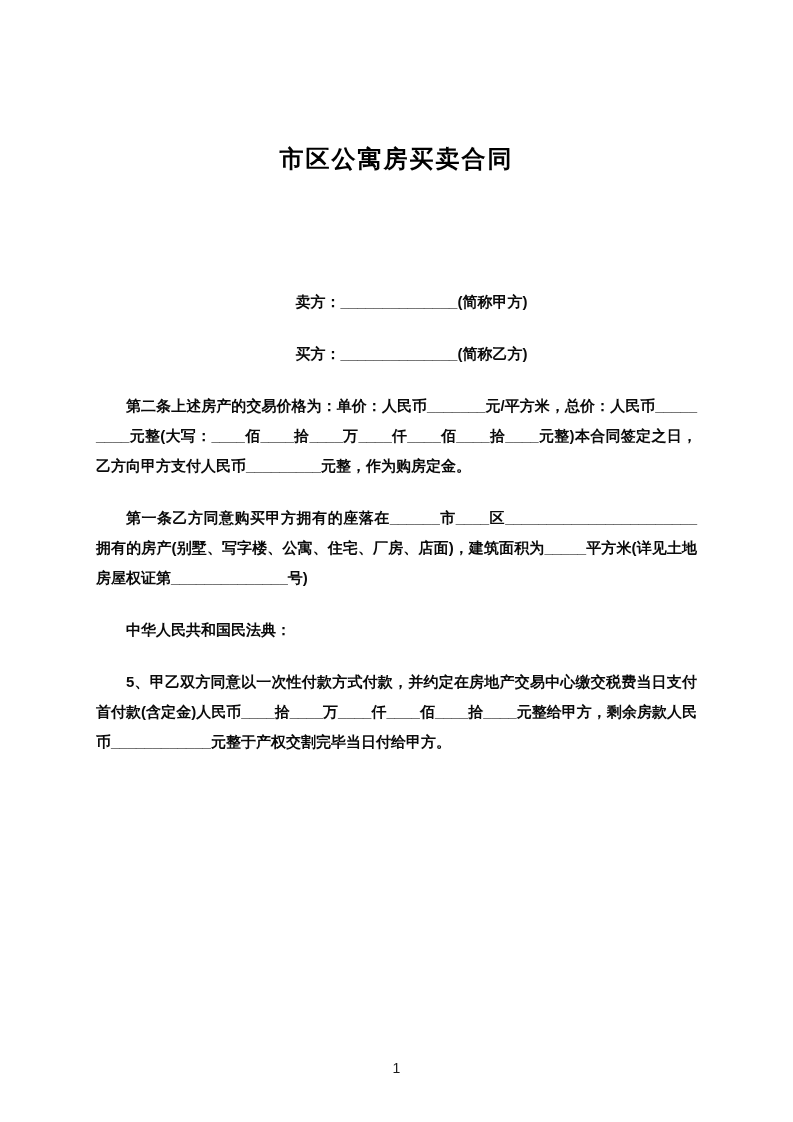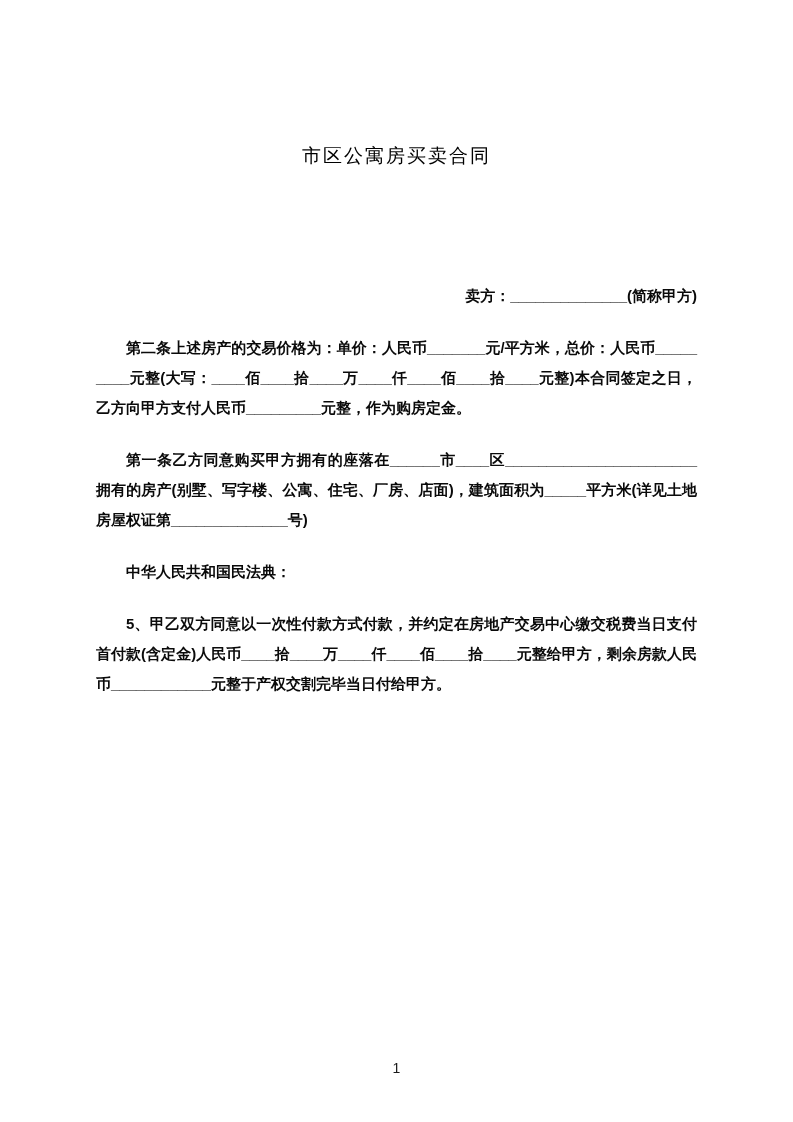--- a/index.html
+++ b/index.html
@@ -12,38 +12,38 @@
     width: 793px;
     height: 1122px;
     margin: 0 auto;
     background: #ffffff;
     padding: 143px 96px 0 96px;
     color: #0a0a0a;
     overflow: hidden;
   }
   .doc-title {
     text-align: center;
-    font-size: 19px;
-    font-weight: 400;
+    font-size: 24px;
+    font-weight: 700;
     letter-spacing: 2px;
     margin-bottom: 112px;
     color: #000000;
   }
   .para {
     font-size: 15px;
     font-weight: 700;
     line-height: 2.0;
     text-indent: 2em;
     text-align: justify;
     word-break: break-all;
     margin-bottom: 22px;
     color: #0a0a0a;
   }
   .party-line {
-    text-align: right;
+    text-align: center;
   }
   .page-number {
     position: absolute;
     bottom: 46px;
     left: 0;
     width: 100%;
     text-align: center;
     font-size: 14px;
     font-weight: 400;
     color: #1a1a1a;
@@ -51,20 +51,21 @@
 </style>
 </head>
 <body>
 
 <div class="page">
 
   <h1 class="doc-title">市区公寓房买卖合同</h1>
 
   <p class="para party-line">卖方：______________(简称甲方)</p>
 
+  <p class="para party-line">买方：______________(简称乙方)</p>
 
 
   <p class="para">第二条上述房产的交易价格为：单价：人民币_______元/平方米，总价：人民币_________元整(大写：____佰____拾____万____仟____佰____拾____元整)本合同签定之日，乙方向甲方支付人民币_________元整，作为购房定金。</p>
 
   <p class="para">第一条乙方同意购买甲方拥有的座落在______市____区_______________________拥有的房产(别墅、写字楼、公寓、住宅、厂房、店面)，建筑面积为_____平方米(详见土地房屋权证第______________号)</p>
 
   <p class="para">中华人民共和国民法典：</p>
 
 
   <p class="para">5、甲乙双方同意以一次性付款方式付款，并约定在房地产交易中心缴交税费当日支付首付款(含定金)人民币____拾____万____仟____佰____拾____元整给甲方，剩余房款人民币____________元整于产权交割完毕当日付给甲方。</p>

